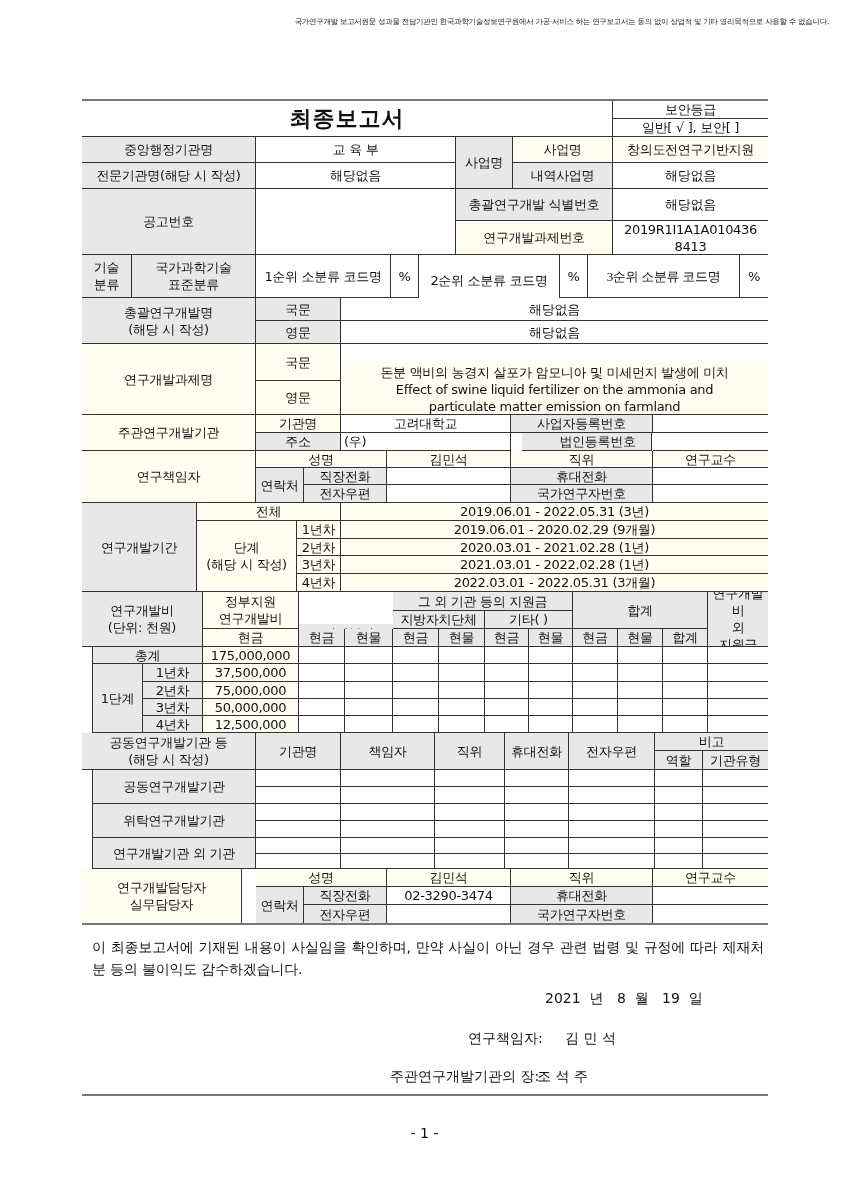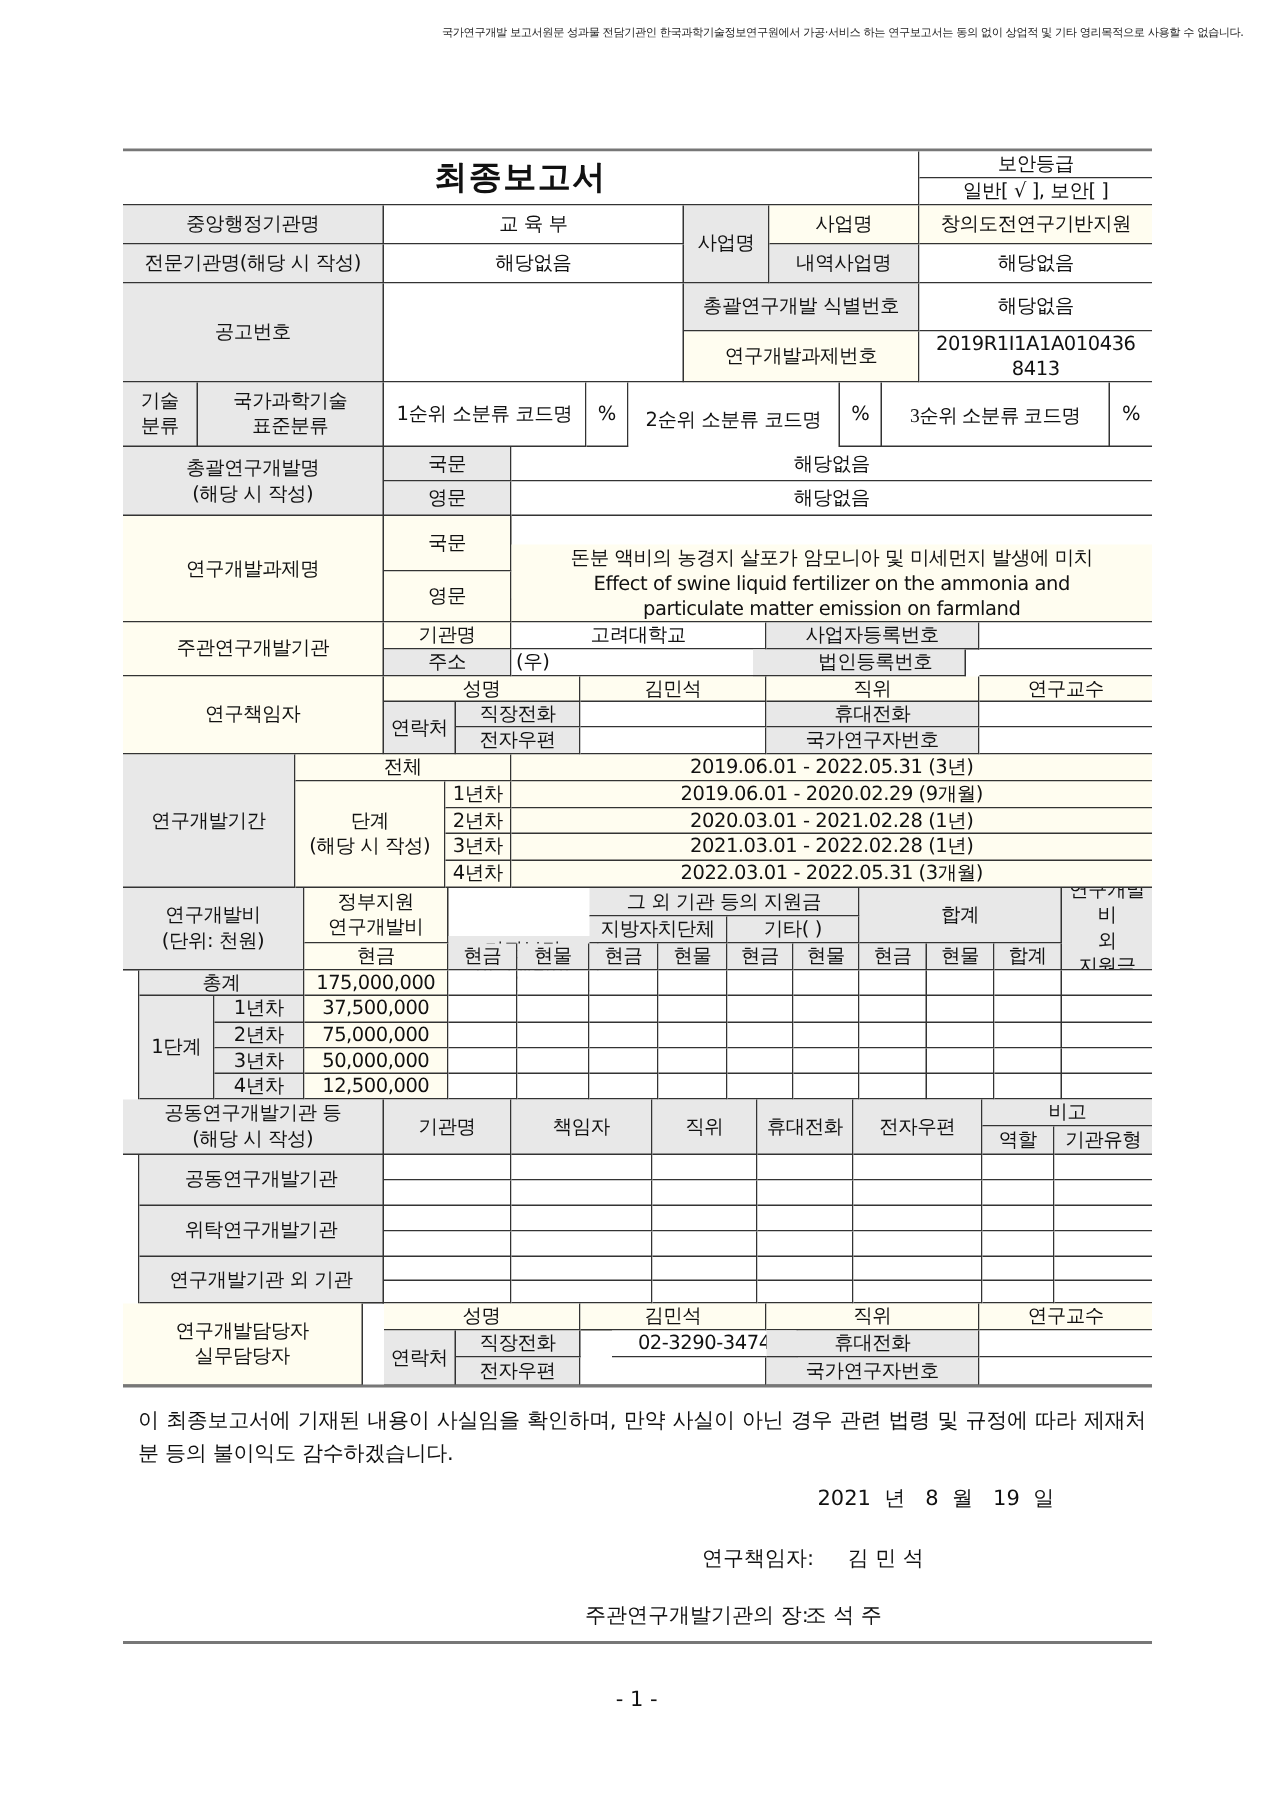--- a/index.html
+++ b/index.html
@@ -77,21 +77,21 @@
   <div class="c y noR en" style="left:341px;top:381px;width:427px;height:34px;">Effect of swine liquid fertilizer on the ammonia and
 particulate matter emission on farmland</div>
 
   <div class="c y" style="left:82px;top:415px;width:174px;height:36px;">주관연구개발기관</div>
   <div class="c y" style="left:256px;top:415px;width:85px;height:18px;">기관명</div>
   <div class="c w" style="left:341px;top:415px;width:170px;height:18px;">고려대학교</div>
   <div class="c g" style="left:511px;top:415px;width:142px;height:18px;">사업자등록번호</div>
   <div class="c w noR" style="left:653px;top:415px;width:115px;height:18px;"></div>
   <div class="c g" style="left:256px;top:433px;width:85px;height:18px;">주소</div>
   <div class="c w left" style="left:341px;top:433px;width:170px;height:18px;">(우)</div>
-  <div class="c g" style="left:502px;top:433px;width:142px;height:18px;padding-left:22px;">법인등록번호</div>
+  <div class="c g" style="left:522px;top:433px;width:130px;height:18px;padding-left:22px;">법인등록번호</div>
   <div class="c w noR" style="left:653px;top:433px;width:115px;height:18px;"></div>
 
   <div class="c y" style="left:82px;top:451px;width:174px;height:52px;">연구책임자</div>
   <div class="c y" style="left:256px;top:451px;width:131px;height:17px;">성명</div>
   <div class="c y" style="left:387px;top:451px;width:124px;height:17px;">김민석</div>
   <div class="c y" style="left:511px;top:451px;width:142px;height:17px;">직위</div>
   <div class="c y noR" style="left:653px;top:451px;width:115px;height:17px;">연구교수</div>
   <div class="c g" style="left:256px;top:468px;width:48px;height:35px;">연락처</div>
   <div class="c g" style="left:304px;top:468px;width:83px;height:17px;">직장전화</div>
   <div class="c w" style="left:387px;top:468px;width:124px;height:17px;"></div>
@@ -280,21 +280,21 @@
   </div>
 
   <div class="c y" style="left:82px;top:869px;width:160px;height:55px;text-align:center;">연구개발담당자
 실무담당자</div>
   <div class="c y" style="left:256px;top:869px;width:131px;height:18px;">성명</div>
   <div class="c y" style="left:387px;top:869px;width:124px;height:18px;">김민석</div>
   <div class="c y" style="left:511px;top:869px;width:142px;height:18px;">직위</div>
   <div class="c y noR" style="left:653px;top:869px;width:115px;height:18px;">연구교수</div>
   <div class="c g" style="left:256px;top:887px;width:48px;height:37px;">연락처</div>
   <div class="c g" style="left:304px;top:887px;width:83px;height:18px;">직장전화</div>
-  <div class="c w" style="left:387px;top:887px;width:124px;height:18px;margin-left:21px;">02-3290-3474</div>
+  <div class="c w" style="left:387px;top:887px;width:124px;height:18px;">02-3290-3474</div>
   <div class="c g" style="left:511px;top:887px;width:142px;height:18px;">휴대전화</div>
   <div class="c w noR" style="left:653px;top:887px;width:115px;height:18px;"></div>
   <div class="c g" style="left:304px;top:905px;width:83px;height:19px;">전자우편</div>
   <div class="c w" style="left:387px;top:905px;width:124px;height:19px;"></div>
   <div class="c g" style="left:511px;top:905px;width:142px;height:19px;">국가연구자번호</div>
   <div class="c w noR" style="left:653px;top:905px;width:115px;height:19px;"></div>
 
   <div class="hline" style="top:923px;"></div>
 </div>
 

